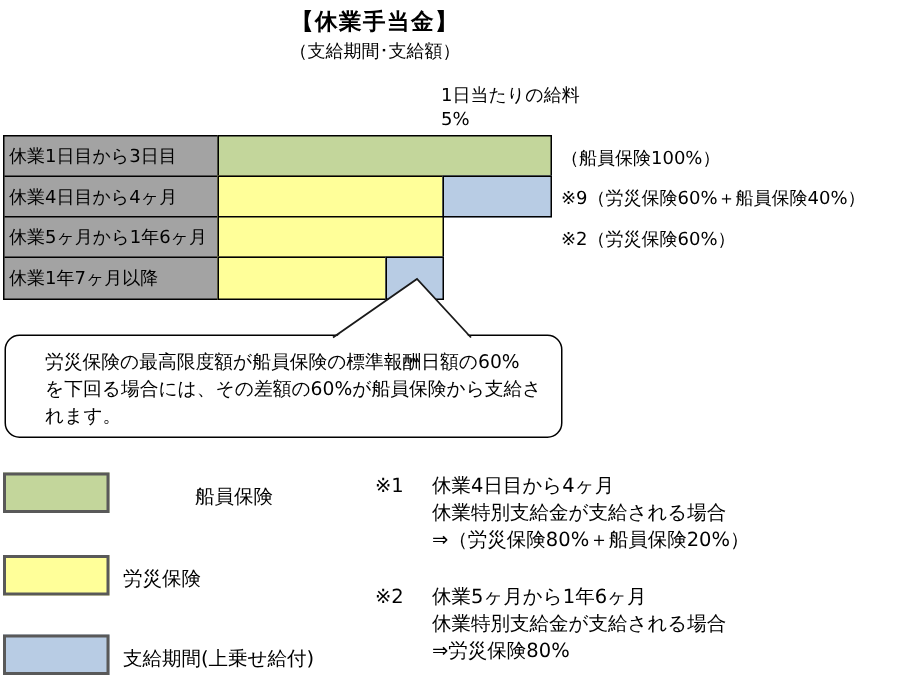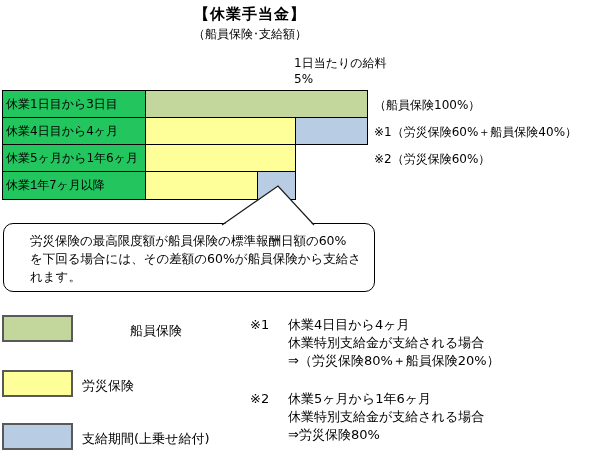--- a/index.html
+++ b/index.html
@@ -25,30 +25,30 @@
 
   
   .axis-header { left: 294px; top: 55px; width: 160px; text-align: left; font-size: 12px; line-height: 16px; }
 
   
   .period-table {
     left: 2px; top: 90px; width: 144px; height: 110px;
     border: 1px solid #000;
     display: grid;
     grid-template-rows: repeat(4, 1fr);
-    background: #22c55e;
+    background: #a3a3a3;
   }
   .period-row {
     display: flex; align-items: center;
     padding-left: 3px;
     font-size: 12px;
     border-bottom: 1px solid #000;
     white-space: nowrap;
   }
-  .period-row:last-child { border-bottom: none; font-family: Liberation Mono, monospace; }
+  .period-row:last-child { border-bottom: none; }
 
   
   .bar { border: 1px solid #000; }
   .bar-green  { background: #c3d69b; }
   .bar-yellow { background: #ffff99; }
   .bar-blue   { background: #b8cce4; }
 
   .bar-r1-green  { left: 145px; top: 90px;  width: 223px; height: 28px; }
   .bar-r2-yellow { left: 145px; top: 117px; width: 151px; height: 28px; }
   .bar-r2-blue   { left: 295px; top: 117px; width: 73px;  height: 28px; }
@@ -98,21 +98,21 @@
   .note-marker { position: absolute; left: 0; top: 0; }
   .note-lines { margin-left: 38px; white-space: nowrap; }
 </style>
 </head>
 <body>
 
 <div class="canvas">
 
   <div class="abs title-block">
     <div class="title-main">【休業手当金】</div>
-    <div class="title-sub">（船員保険･支給額）</div>
+    <div class="title-sub">（支給期間･支給額）</div>
   </div>
 
   <div class="abs axis-header">
     <div>1日当たりの給料</div>
     <div>5%</div>
   </div>
 
   <div class="abs period-table">
     <div class="period-row">
       <span>休業1日目から3日目</span>
@@ -129,21 +129,21 @@
   </div>
 
   <div class="abs bar bar-green  bar-r1-green"></div>
   <div class="abs bar bar-yellow bar-r2-yellow"></div>
   <div class="abs bar bar-blue   bar-r2-blue"></div>
   <div class="abs bar bar-yellow bar-r3-yellow"></div>
   <div class="abs bar bar-yellow bar-r4-yellow"></div>
   <div class="abs bar bar-blue   bar-r4-blue"></div>
 
   <div class="abs row-ann row-ann-1">（船員保険100%）</div>
-  <div class="abs row-ann row-ann-2">※1（労災保険60%＋船員保険40%）</div>
+  <div class="abs row-ann row-ann-2">※9（労災保険60%＋船員保険40%）</div>
   <div class="abs row-ann row-ann-3">※2（労災保険60%）</div>
 
   <div class="abs callout-box">
     <div class="callout-text">
       <div>労災保険の最高限度額が船員保険の標準報酬日額の60%</div>
       <div>を下回る場合には、その差額の60%が船員保険から支給さ</div>
       <div>れます。</div>
     </div>
   </div>
 

